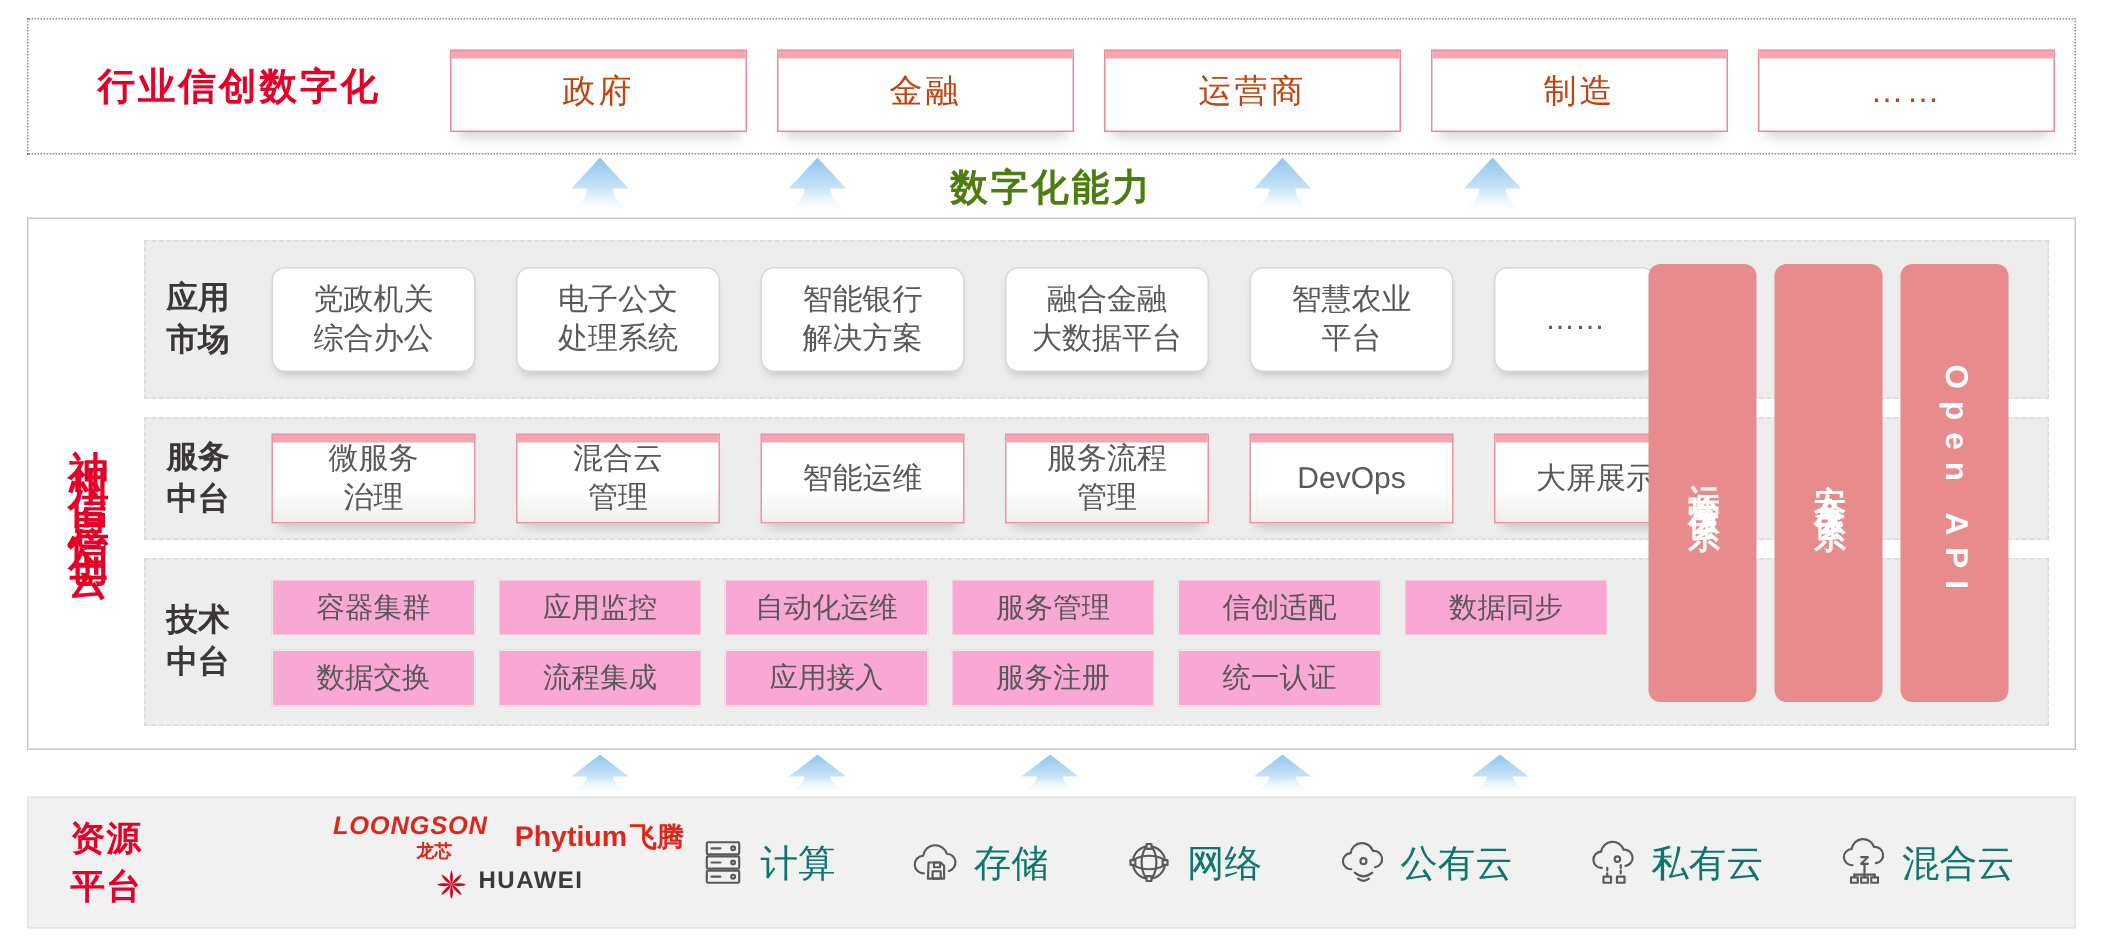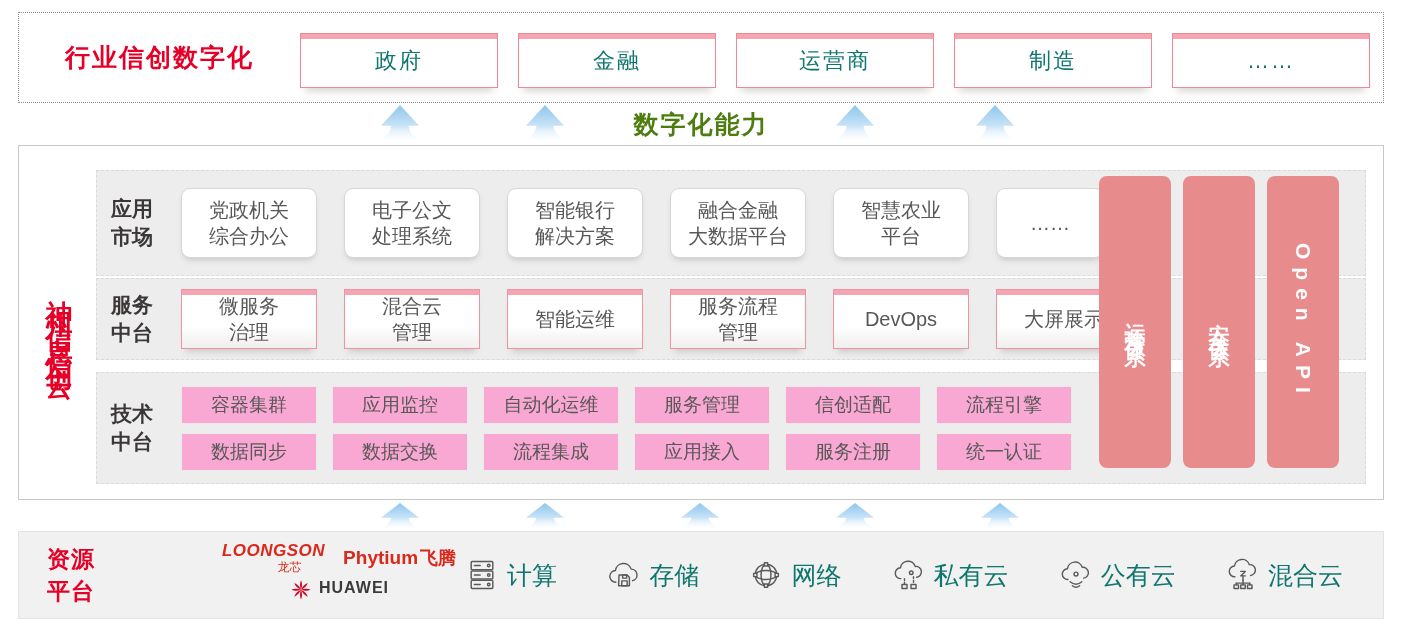--- a/index.html
+++ b/index.html
@@ -10,42 +10,42 @@
 
   
   .top-band { position:absolute; left:18px; top:12px; width:1366px; height:91px;
     border:1px dotted #8f8f8f; background:#fff; }
   .top-title { position:absolute; left:46px; top:0; height:100%;
     display:flex; align-items:center; font-size:25px; font-weight:bold;
     color:#e60028; letter-spacing:2px; }
   .top-tabs { position:absolute; left:281px; top:20px; display:flex; gap:20px; }
   .tab { position:relative; width:198px; height:55px; background:#fff;
     border:1px solid #ee8899; display:flex; align-items:center; justify-content:center;
-    font-size:22px; color:#0f766e; letter-spacing:2px;
+    font-size:22px; color:#c2410c; letter-spacing:2px;
     box-shadow:0 8px 8px -5px rgba(130,130,130,.35); }
   .tab::before { content:""; position:absolute; top:0; left:0; right:0; height:5px;
     background:#f3a6b2; }
 
   
   .cap-label { position:absolute; left:18px; top:108px; width:1366px;
     text-align:center; font-size:25px; font-weight:bold; color:#4d7c0f;
     letter-spacing:2px; }
   .up-arrow { position:absolute; }
 
   
   .main-box { position:absolute; left:18px; top:145px; width:1366px; height:355px;
     border:1px solid #c8c8c8; background:#fff; }
   .vtitle { position:absolute; left:22px; top:50%; transform:translateY(-50%);
     writing-mode:vertical-rl; text-orientation:upright;
     font-size:27px; font-weight:bold; color:#e60028; letter-spacing:13px; }
   .row { position:absolute; left:77px; width:1270px; background:#ededed;
     border:1px dashed #dcd8d8; display:flex; align-items:center; }
   .row-label { width:70px; margin-left:14px; font-size:21px; font-weight:bold;
     color:#3b3737; line-height:1.35; flex:none; }
-  .row1 { top:24px; height:106px; }
+  .row1 { top:14px; height:106px; }
   .row2 { top:132px; height:82px; }
   .row3 { top:226px; height:112px; }
   .boxes { display:flex; gap:27px; }
   .abox { width:136px; height:70px; background:#fff; border:1px solid #d9d6d4;
     border-radius:9px; display:flex; align-items:center; justify-content:center;
     text-align:center; font-size:20px; color:#595757; line-height:1.32;
     box-shadow:0 4px 6px -3px rgba(130,130,130,.45); }
   .sbox { position:relative; width:136px; height:60px; border:1px solid #ee93a1;
     background:linear-gradient(#ffffff 62%, #f0eeee); display:flex; align-items:center;
     justify-content:center; text-align:center; font-size:20px; color:#595757;
@@ -68,21 +68,21 @@
     background:#f1f1f1; border:1px solid #e3e3e3; }
   .res-title { position:absolute; left:28px; top:50%; transform:translateY(-50%);
     font-size:23px; font-weight:bold; color:#e60028; line-height:1.4;
     letter-spacing:1px; }
   .logo-cluster { position:absolute; left:185px; top:10px; width:270px;
     display:flex; flex-direction:column; align-items:center; gap:4px; }
   .logo-row { display:flex; align-items:center; gap:18px; }
   .loongson { display:flex; flex-direction:column; align-items:center; line-height:1; }
   .loongson-main { font-size:17px; font-weight:800; font-style:italic; color:#da291c;
     letter-spacing:0.5px; }
-  .loongson-sub { font-size:12px; font-weight:normal; color:#da291c; margin-top:2px;margin-left:32px; }
+  .loongson-sub { font-size:12px; font-weight:bold; color:#da291c; margin-top:2px;margin-left:32px; }
   .phytium { display:flex; align-items:baseline; gap:2px; color:#da291c; }
   .phytium-main { font-size:19px; font-weight:bold; }
   .phytium-sub { font-size:18px; font-weight:bold; }
   .huawei { display:flex; align-items:center; gap:6px; }
   .huawei-name { font-size:16px; font-weight:bold; color:#3a3a3a; letter-spacing:1px; }
   .res-items { position:absolute; left:445px; right:40px; top:0; bottom:0;
     display:flex; align-items:center; justify-content:space-between; }
   .res-item { display:flex; align-items:center; gap:7px; }
   .res-item-label { font-size:25px; color:#0f766e; }
   .line-icon { stroke:#5a5a5a; stroke-width:1.6; fill:none;
@@ -168,21 +168,20 @@
 
     <div class="row row3">
       <div class="row-label pre">技术
 中台</div>
       <div class="tgrid">
         <div class="tbox">容器集群</div>
         <div class="tbox">应用监控</div>
         <div class="tbox">自动化运维</div>
         <div class="tbox">服务管理</div>
         <div class="tbox">信创适配</div>
-        <div class="tbox">流程引擎</div>
         <div class="tbox">数据同步</div>
         <div class="tbox">数据交换</div>
         <div class="tbox">流程集成</div>
         <div class="tbox">应用接入</div>
         <div class="tbox">服务注册</div>
         <div class="tbox">统一认证</div>
       </div>
     </div>
 
     <div class="side-bar bar1">运营体系</div>
@@ -288,37 +287,37 @@
           <rect x="18.2" y="6.3" width="3.6" height="3.6" fill="#f1f1f1"></rect>
           <rect x="18.2" y="30.1" width="3.6" height="3.6" fill="#f1f1f1"></rect>
           <rect x="6.3" y="18.2" width="3.6" height="3.6" fill="#f1f1f1"></rect>
           <rect x="30.1" y="18.2" width="3.6" height="3.6" fill="#f1f1f1"></rect>
         </svg>
 
         <span class="res-item-label">网络</span>
       </div>
       <div class="res-item">
         <svg class="line-icon" width="36" height="36" viewBox="0 0 40 40">
+          <path d="M11 25 a6 6 0 0 1 -0.5 -12 a8.5 8.5 0 0 1 16.5 -1.5 a6 6 0 0 1 1.5 12"></path>
+          <circle cx="20" cy="19" r="2.2"></circle>
+          <path d="M13.5 27.5 q6.5 5.5 13 0"></path>
+          <path d="M16 32 q4 3.2 8 0"></path>
+        </svg>
+        <span class="res-item-label">公有云</span>
+      </div>
+      <div class="res-item">
+        <svg class="line-icon" width="36" height="36" viewBox="0 0 40 40">
           <path d="M11 24 a6 6 0 0 1 -0.5 -12 a8.5 8.5 0 0 1 16.5 -1.5 a6 6 0 0 1 1.5 12"></path>
           <circle cx="22.5" cy="17.5" r="2"></circle>
           <path d="M15 24 v6" stroke-dasharray="2 2"></path>
           <path d="M25 22 v8" stroke-dasharray="2 2"></path>
           <rect x="12.2" y="30.5" width="5.6" height="4.5"></rect>
           <rect x="22.2" y="30.5" width="5.6" height="4.5"></rect>
         </svg>
         <span class="res-item-label">私有云</span>
-      </div>
-      <div class="res-item">
-        <svg class="line-icon" width="36" height="36" viewBox="0 0 40 40">
-          <path d="M11 25 a6 6 0 0 1 -0.5 -12 a8.5 8.5 0 0 1 16.5 -1.5 a6 6 0 0 1 1.5 12"></path>
-          <circle cx="20" cy="19" r="2.2"></circle>
-          <path d="M13.5 27.5 q6.5 5.5 13 0"></path>
-          <path d="M16 32 q4 3.2 8 0"></path>
-        </svg>
-        <span class="res-item-label">公有云</span>
       </div>
       <div class="res-item">
         <svg class="line-icon" width="36" height="36" viewBox="0 0 40 40">
           <path d="M11 22 a6 6 0 0 1 -0.5 -12 a8.5 8.5 0 0 1 16.5 -1.5 a6 6 0 0 1 1.5 12"></path>
           <path d="M17.5 16 h5 l-5 5 h5"></path>
           <path d="M20 22 v4"></path>
             <path d="M12.5 29 h15"></path>
             <path d="M12.5 29 v2"></path>
             <path d="M20 26 v5"></path>
             <path d="M27.5 29 v2"></path>

